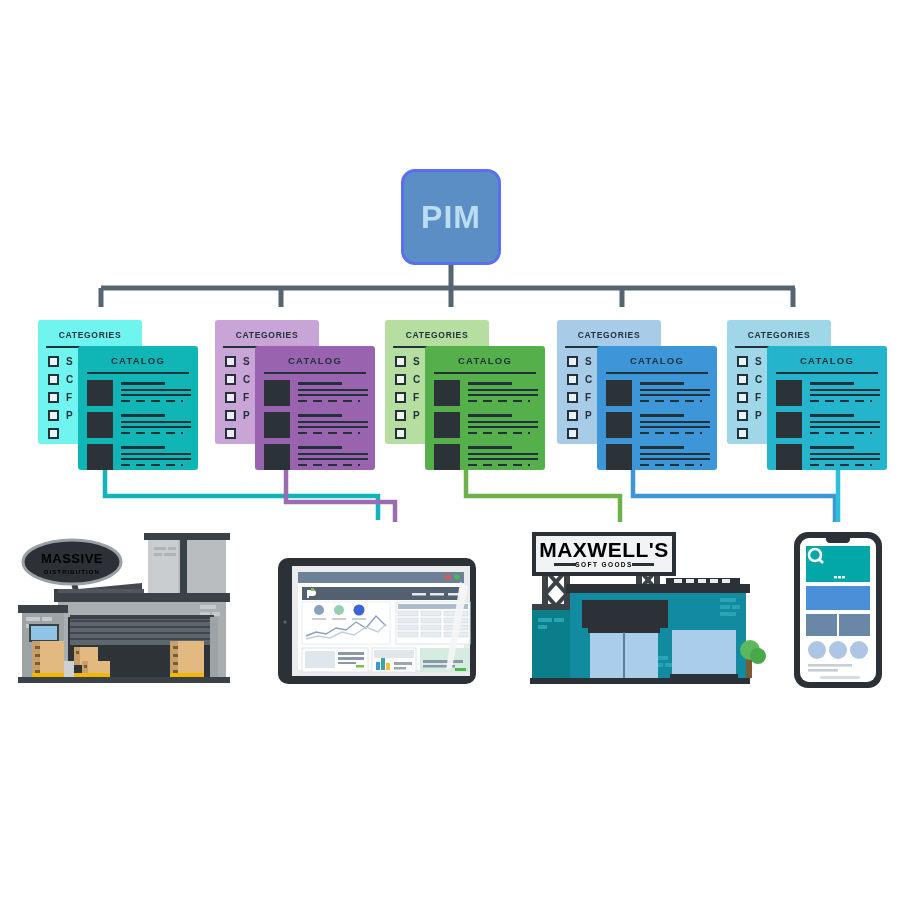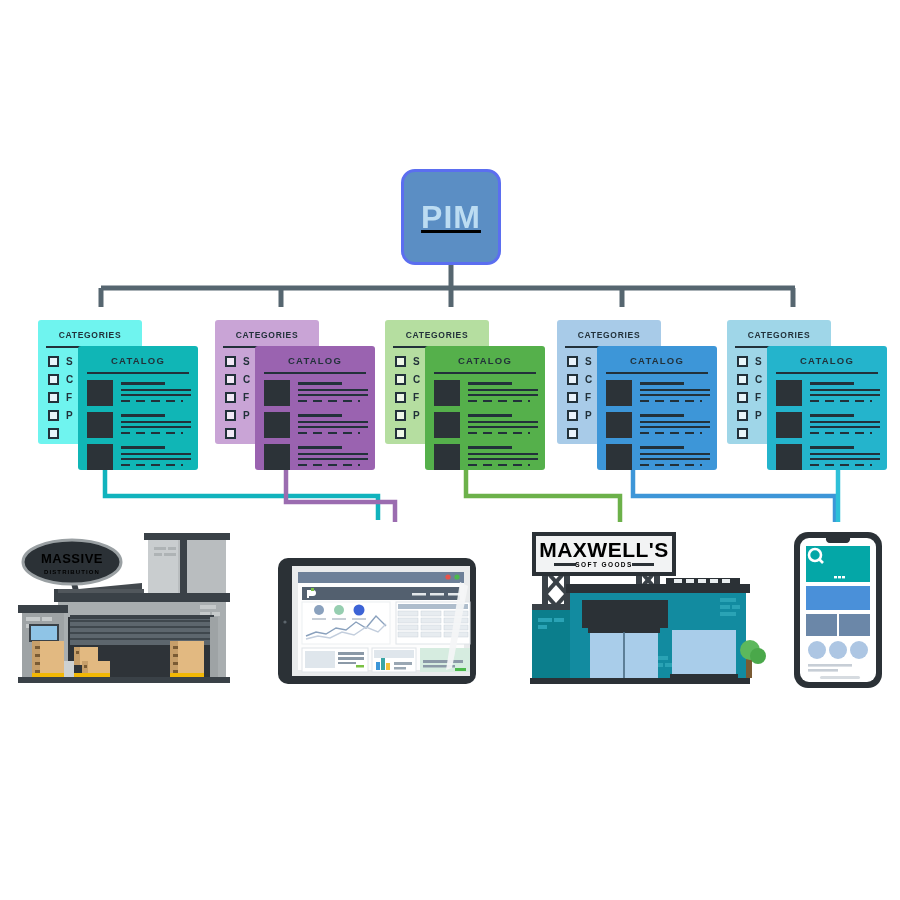--- a/index.html
+++ b/index.html
@@ -4,21 +4,21 @@
 <style>
   html,body{margin:0;padding:0;background:#ffffff;}
   body{width:900px;height:900px;position:relative;overflow:hidden;
        font-family:"Liberation Sans",sans-serif;}
   .stage{position:absolute;left:0;top:0;width:900px;height:900px;}
   .abs{position:absolute;}
 
   
   .pim{left:401px;top:169px;width:100px;height:96px;border-radius:14px;
        background:#5b8ec4;border:3px solid #5b6ef0;box-sizing:border-box;
-       display:flex;align-items:center;justify-content:center;text-decoration:underline;}
+       display:flex;align-items:center;justify-content:center;}
   .pim span{color:#bcdcf2;font-size:32px;font-weight:700;letter-spacing:1px;}
 
   
   .wires{left:0;top:0;width:900px;height:900px;}
 
   
   .docgroup{width:160px;height:150px;}
   .cats{position:absolute;left:0;top:0;width:104px;height:124px;border-radius:3px;}
   .cats .ctitle{position:absolute;left:0;right:0;top:10px;text-align:center;
       font-size:8.5px;font-weight:700;letter-spacing:.7px;color:#22313a;}

